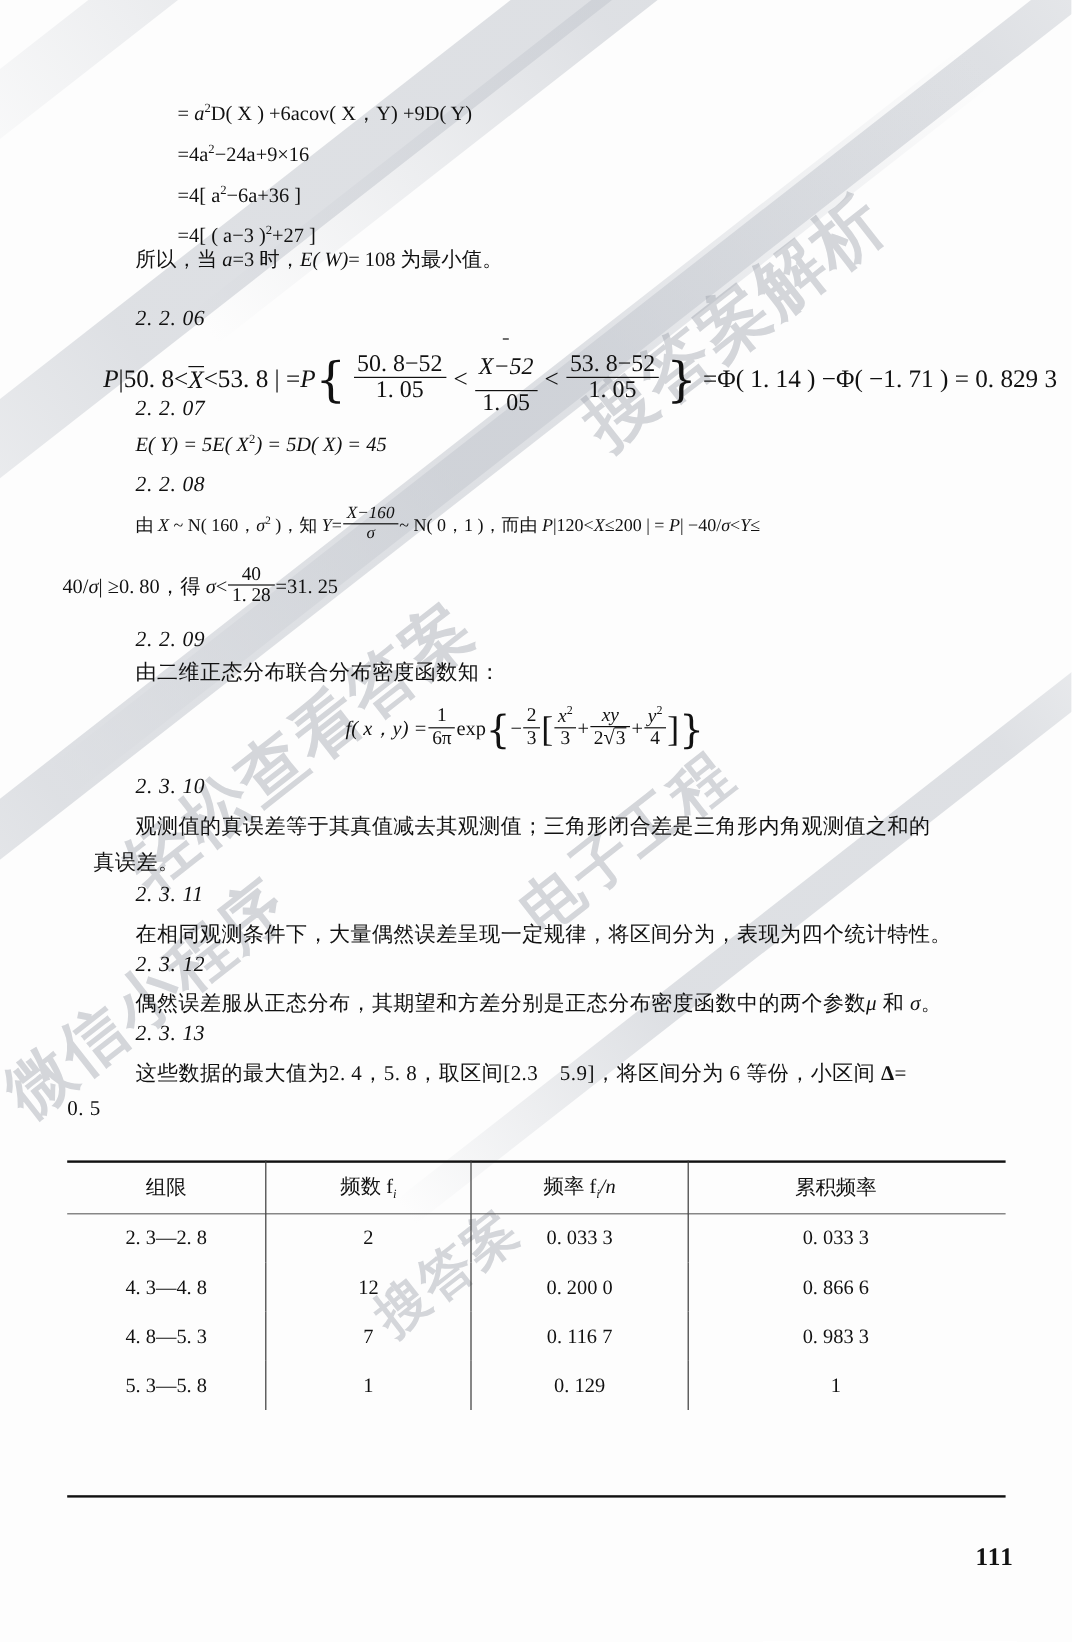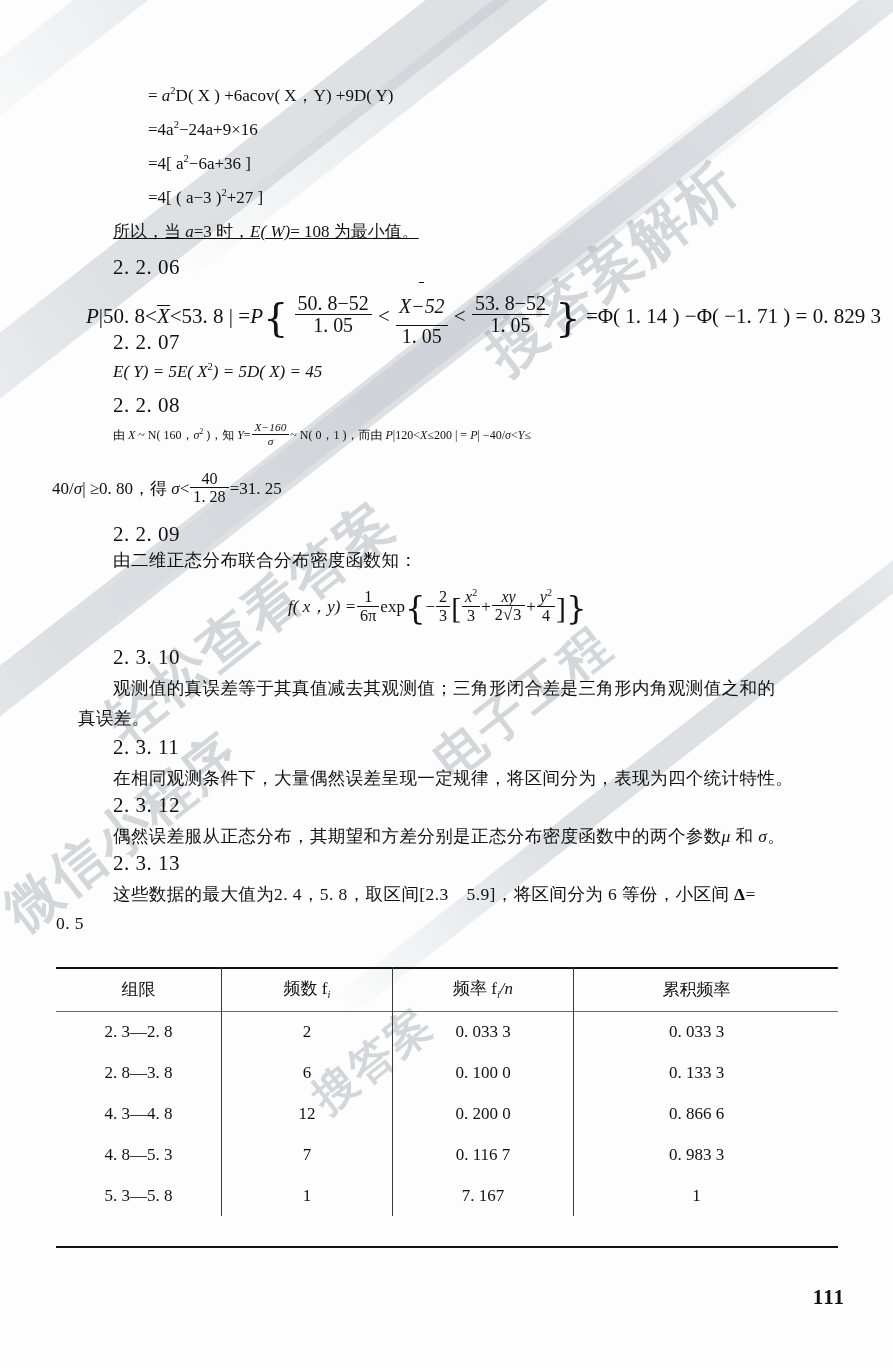--- a/index.html
+++ b/index.html
@@ -51,22 +51,23 @@
   }
   .line {
     position: absolute;
     white-space: nowrap;
     font-size: 17px;
     line-height: 1.15;
   }
   .cn { font-family: "Liberation Serif", "DejaVu Serif", serif; }
   .secnum {
     position: absolute;
-    font-size: 21px;
+    font-size: 18px;
     letter-spacing: .5px;
+    font-style: italic;
   }
   .para {
     position: absolute;
     font-size: 17.5px;
     line-height: 30px;
     letter-spacing: .4px;
   }
   i.v { font-style: italic; }
   .supn { font-size: .62em; vertical-align: super; }
   .sub { font-size: .62em; vertical-align: sub; font-style: italic;}
@@ -158,21 +159,21 @@
     </div>
 
     <div class="line" style="left:148px; top:153px;">
       <span>=4[ a</span><span class="supn">2</span><span>−6a+36 ]</span>
     </div>
 
     <div class="line" style="left:148px; top:187px;">
       <span>=4[ ( a−3 )</span><span class="supn">2</span><span>+27 ]</span>
     </div>
 
-    <div class="line cn" style="left:113px; top:222px;text-decoration:underline;">
+    <div class="line cn" style="left:113px; top:207px;">
       <span>所以，当 </span><i class="v">a</i><span>=3 时，</span><i class="v">E( W)</i><span>= 108 为最小值。</span>
     </div>
 
     <div class="secnum" style="left:113px; top:255px;">2. 2. 06</div>
 
     <div class="line" style="left:86px; top:285px; font-size:21px;">
       <i class="v">P</i><span>|50. 8&lt;</span><span class="ovl"><i class="v">X</i></span><span>&lt;53. 8 |</span>
       <span>=</span><i class="v">P</i><span class="bigbrace">{</span>
       <span class="frac">
           <span class="num">50. 8−52</span>
@@ -192,21 +193,21 @@
       <span>=Φ( 1. 14 ) −Φ( −1. 71 ) = 0. 829 3</span>
     </div>
 
     <div class="secnum" style="left:113px; top:330px;">2. 2. 07</div>
     <div class="line" style="left:113px; top:361px;">
       <i class="v">E( Y) = 5E( X</i><span class="supn">2</span><i class="v">) = 5D( X) = 45</i>
     </div>
 
     <div class="secnum" style="left:113px; top:393px;text-align:right;">2. 2. 08</div>
 
-    <div class="line cn" style="left:113px; top:423px; font-size:12px;">
+    <div class="line cn" style="left:113px; top:423px; font-size:15px;">
       <span>由 </span><i class="v">X</i><span> ~ N( 160，</span><i class="v">σ</i><span class="supn">2</span><span> )，知 </span><i class="v">Y</i><span>=</span><span class="frac">
           <span class="num"><i class="v">X−160</i></span>
           <span class="den"><i class="v">σ</i></span>
         </span><span>~ N( 0，1 )，而由 </span><i class="v">P</i><span>|120&lt;</span><i class="v">X</i><span>≤200 | = </span><i class="v">P</i><span>| −40/</span><i class="v">σ</i><span>&lt;</span><i class="v">Y</i><span>≤</span>
     </div>
 
     <div class="line cn" style="left:52px; top:472px; font-size:17px;">
       <span>40/</span><i class="v">σ</i><span>| ≥0. 80，得 </span><i class="v">σ</i><span>&lt;</span><span class="frac">
           <span class="num">40</span>
           <span class="den">1. 28</span>
@@ -268,41 +269,35 @@
           </tr>
         </thead>
         <tbody>
           <tr>
             <td class="c0">2. 3—2. 8</td>
             <td class="c1 sep">2</td>
             <td class="c2 sep">0. 033 3</td>
             <td class="c3 sep">0. 033 3</td>
           </tr>
           <tr>
-            <td class="c0">2. 8—3. 8</td>
-            <td class="c1 sep">6</td>
-            <td class="c2 sep">0. 100 0</td>
-            <td class="c3 sep">0. 133 3</td>
-          </tr>
-          <tr>
             <td class="c0">4. 3—4. 8</td>
             <td class="c1 sep">12</td>
             <td class="c2 sep">0. 200 0</td>
             <td class="c3 sep">0. 866 6</td>
           </tr>
           <tr>
             <td class="c0">4. 8—5. 3</td>
             <td class="c1 sep">7</td>
             <td class="c2 sep">0. 116 7</td>
             <td class="c3 sep">0. 983 3</td>
           </tr>
           <tr>
             <td class="c0">5. 3—5. 8</td>
             <td class="c1 sep">1</td>
-            <td class="c2 sep">7. 167</td>
+            <td class="c2 sep">0. 129</td>
             <td class="c3 sep">1</td>
           </tr>
         </tbody>
       </table>
     </div>
 
     <div class="pagenum">111</div>
 
   </div>
 </div>

